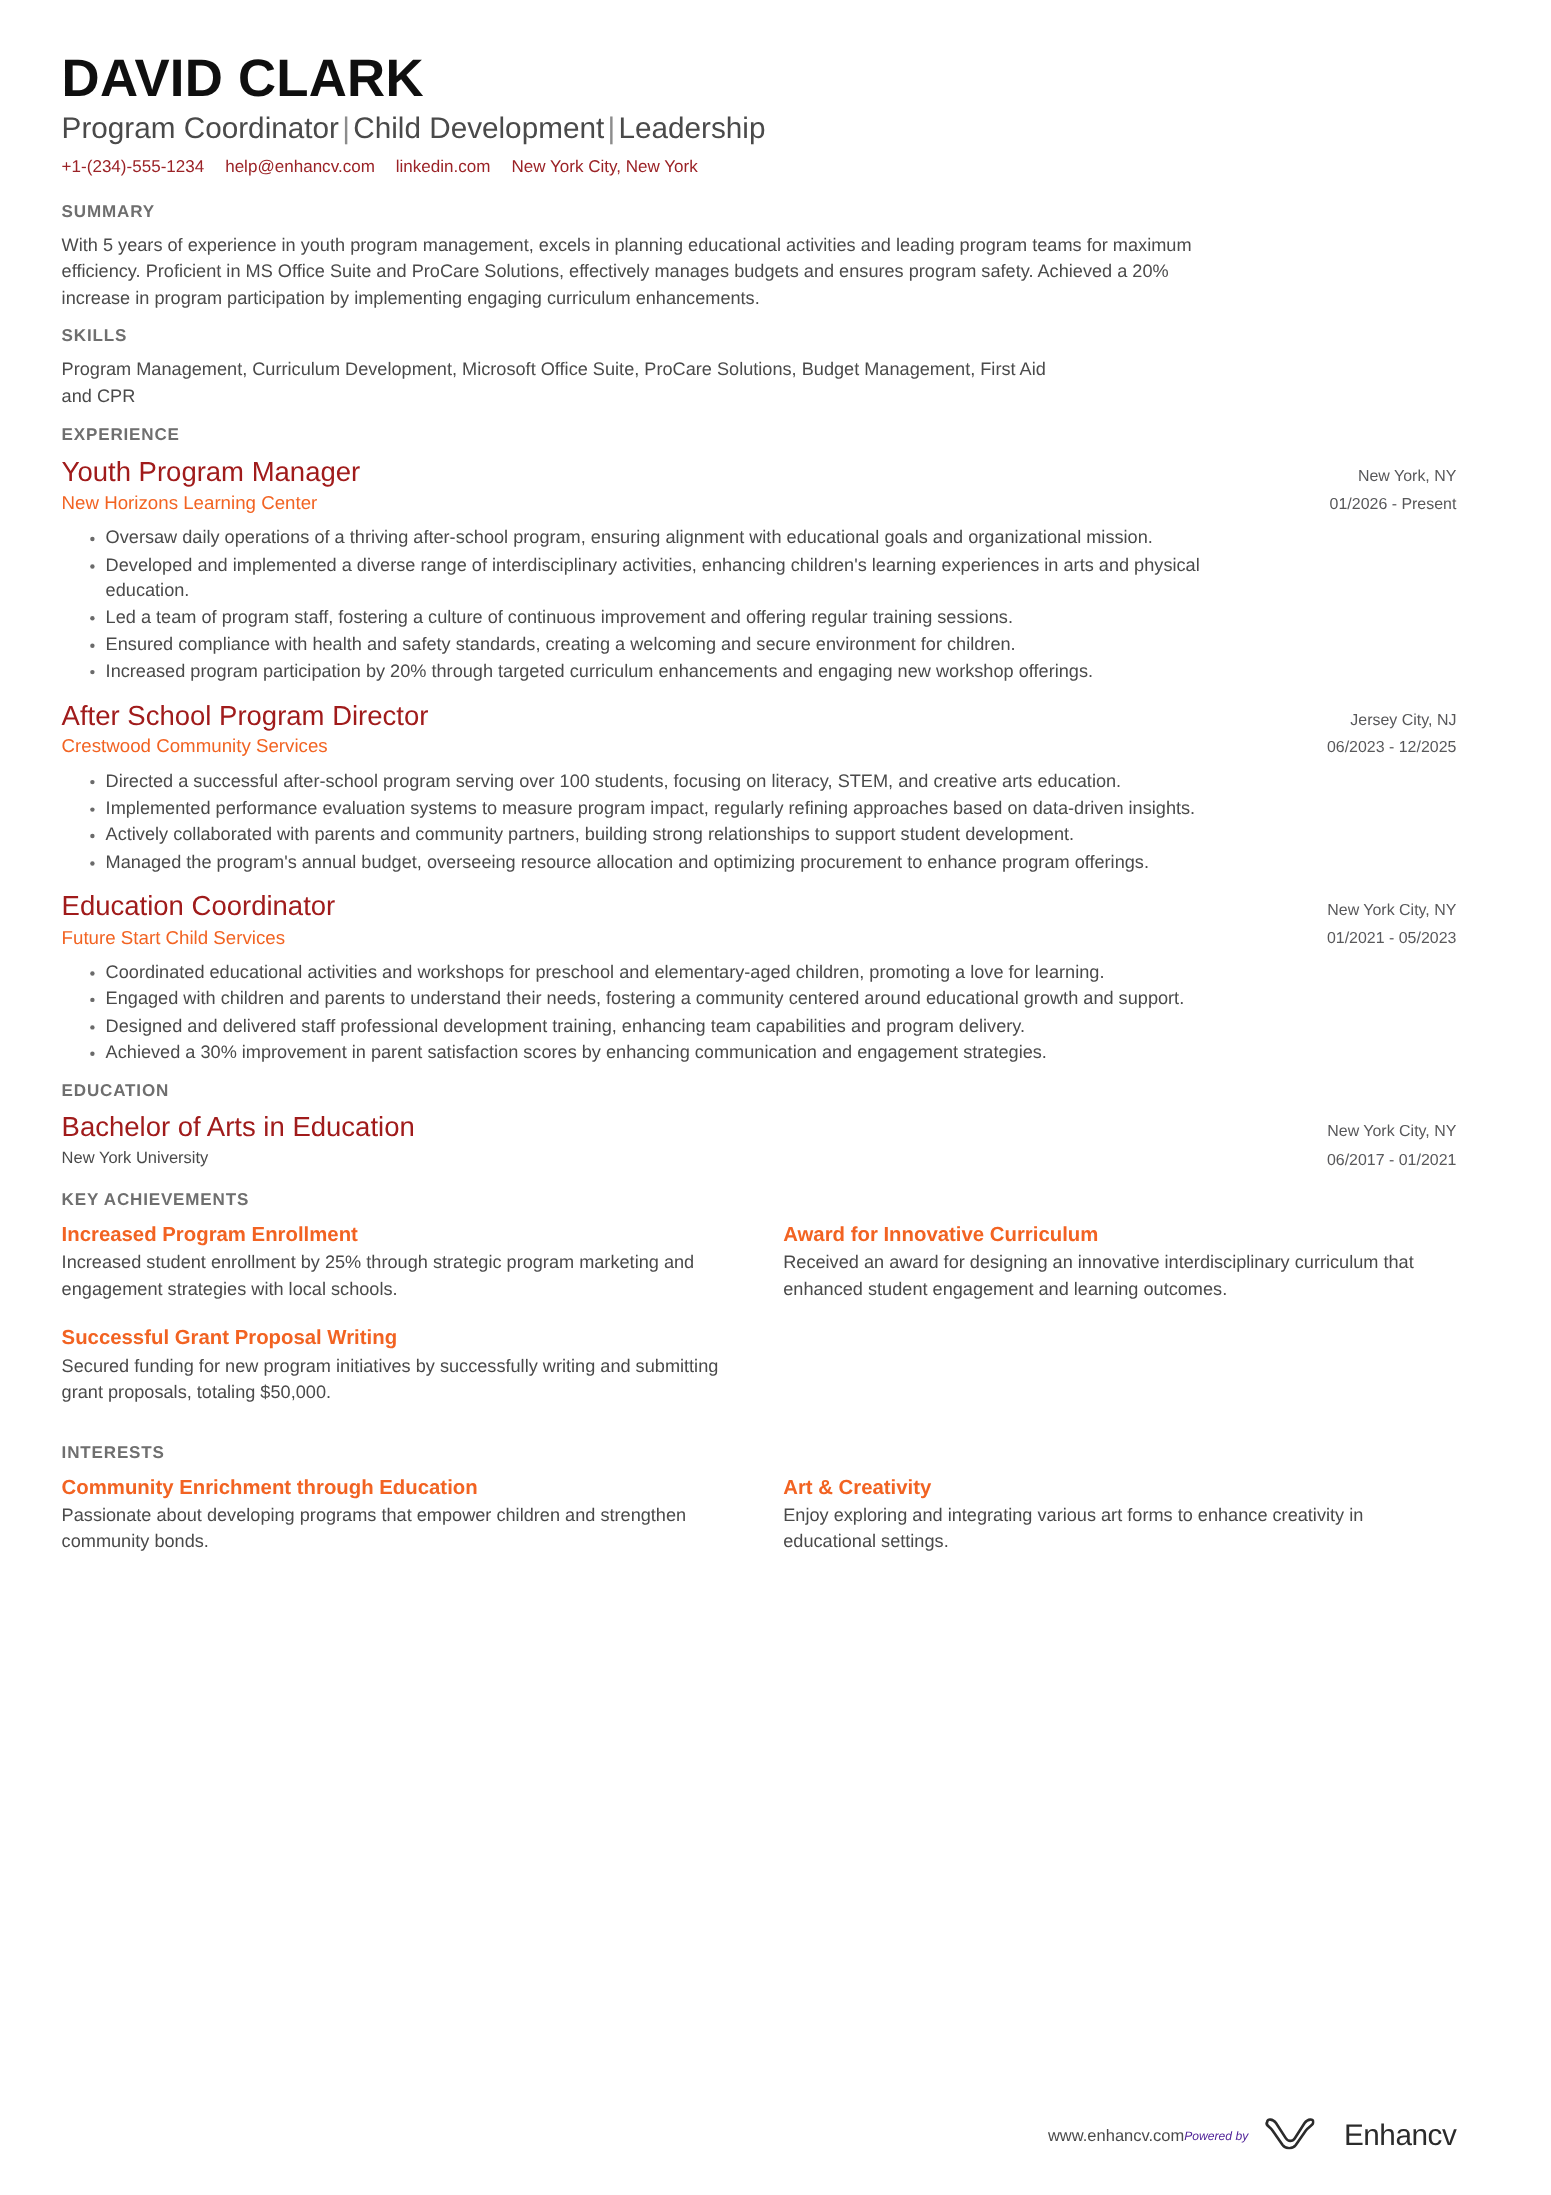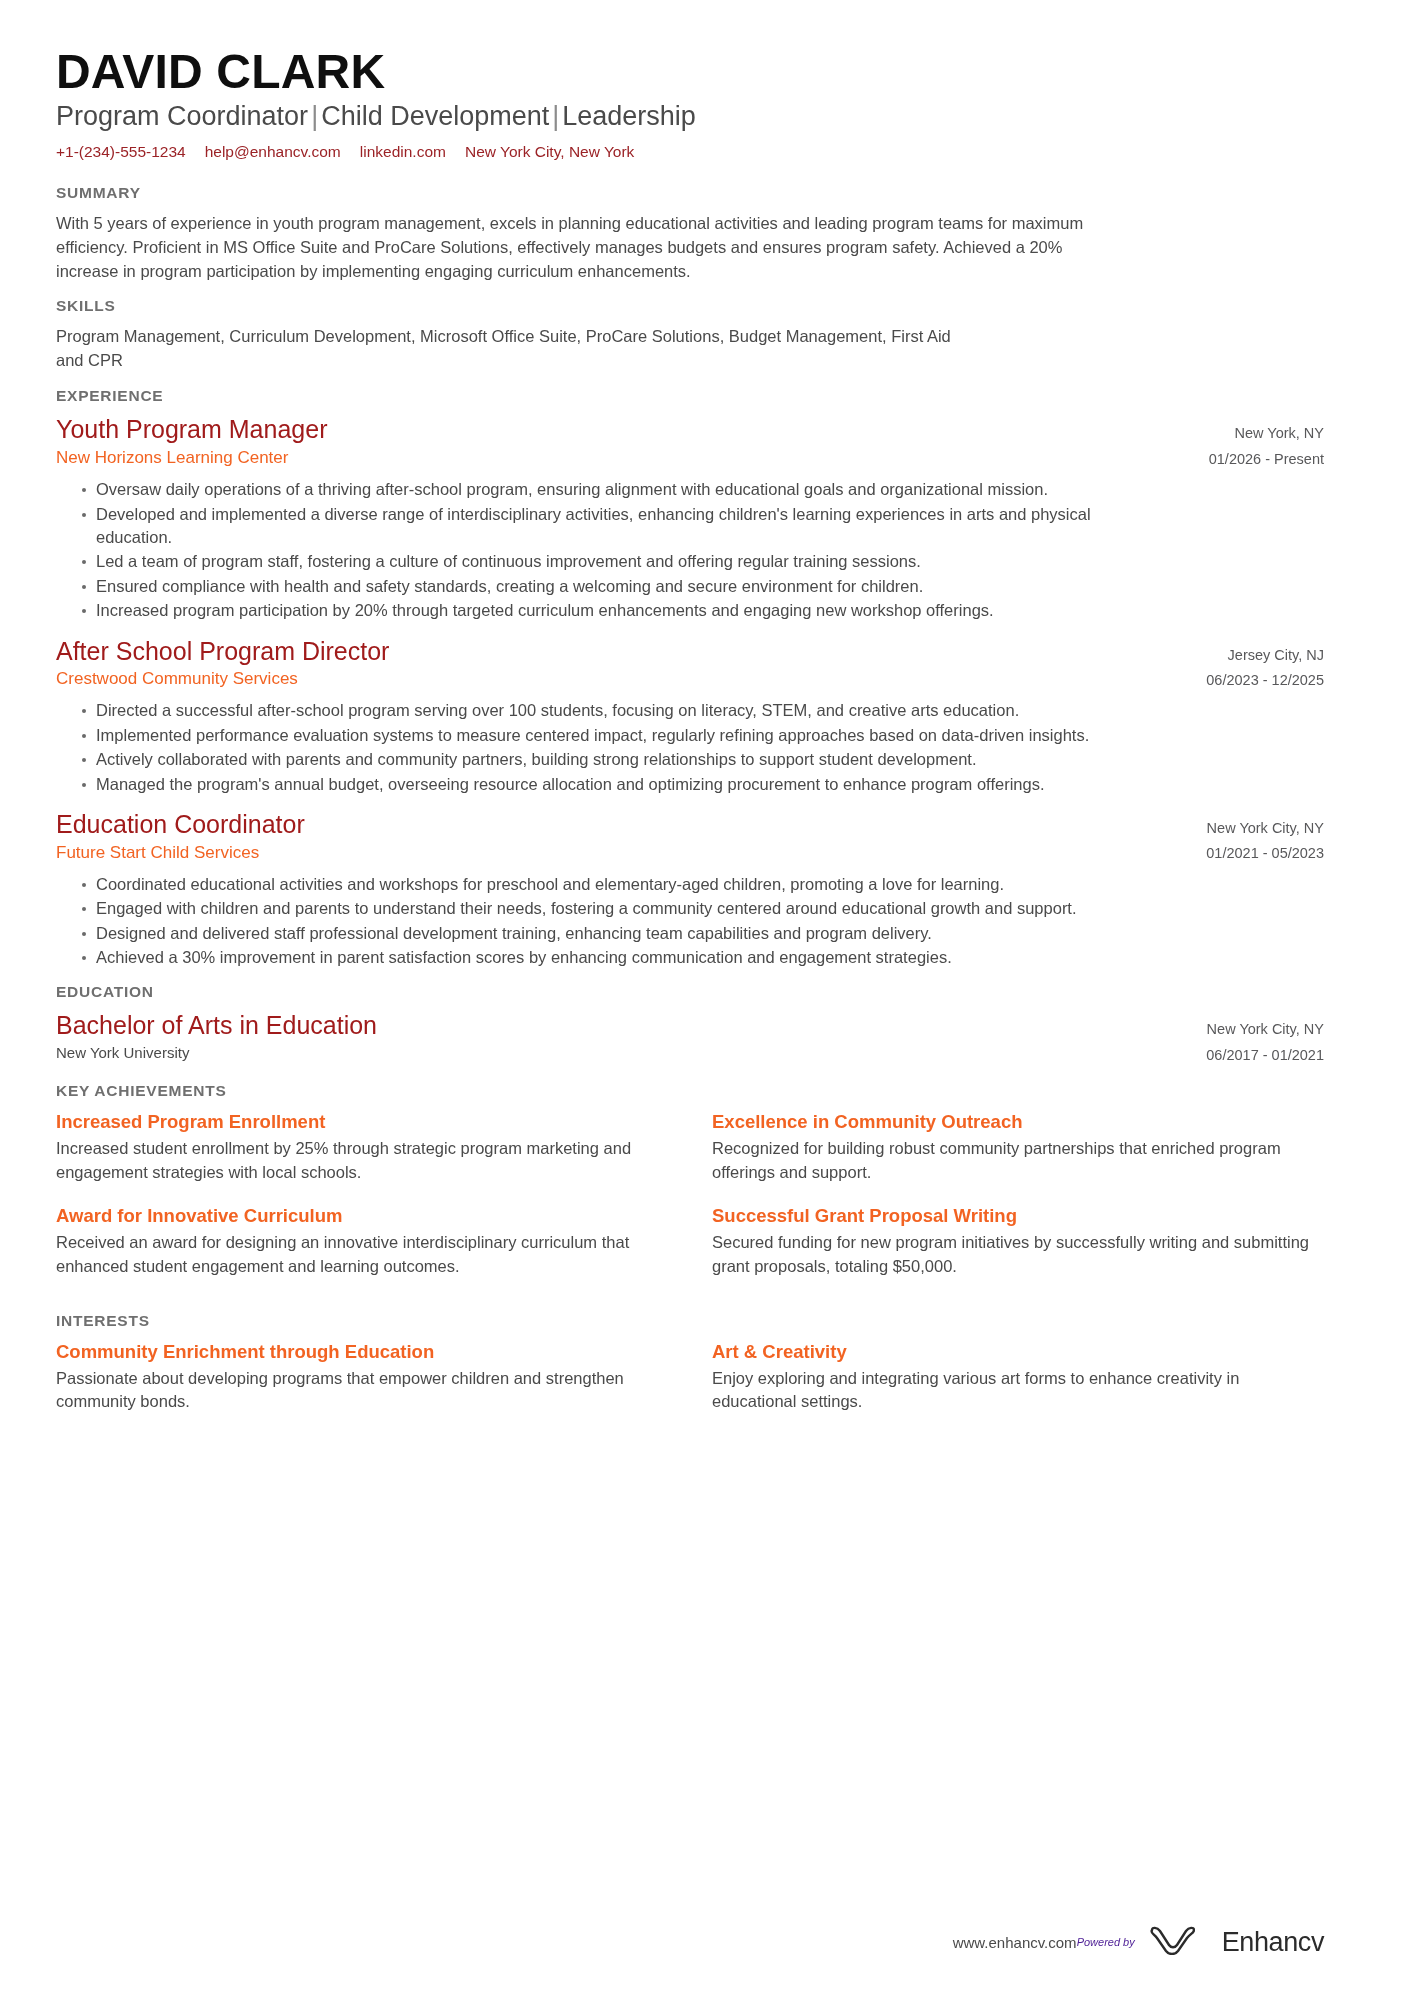--- a/index.html
+++ b/index.html
@@ -266,21 +266,21 @@
           <div class="job-title">After School Program Director</div>
           <div class="job-company">Crestwood Community Services</div>
         </div>
         <div class="entry-right">
           <div class="meta-loc">Jersey City, NJ</div>
           <div class="meta-date">06/2023 - 12/2025</div>
         </div>
       </div>
       <ul class="bullets">
         <li>Directed a successful after-school program serving over 100 students, focusing on literacy, STEM, and creative arts education.</li>
-        <li>Implemented performance evaluation systems to measure centered impact, regularly refining approaches based on data-driven insights.</li>
+        <li>Implemented performance evaluation systems to measure program impact, regularly refining approaches based on data-driven insights.</li>
         <li>Actively collaborated with parents and community partners, building strong relationships to support student development.</li>
         <li>Managed the program's annual budget, overseeing resource allocation and optimizing procurement to enhance program offerings.</li>
       </ul>
     </div>
 
     <div class="entry">
       <div class="entry-head">
         <div class="entry-left">
           <div class="job-title">Education Coordinator</div>
           <div class="job-company">Future Start Child Services</div>
@@ -314,24 +314,20 @@
       </div>
     </div>
   </div>
 
   <div class="section">
     <div class="sec-title">KEY ACHIEVEMENTS</div>
     <div class="two-col">
       <div class="col-item">
         <div class="col-title">Increased Program Enrollment</div>
         <p class="col-desc">Increased student enrollment by 25% through strategic program marketing and engagement strategies with local schools.</p>
-      </div>
-      <div class="col-item">
-        <div class="col-title">Excellence in Community Outreach</div>
-        <p class="col-desc">Recognized for building robust community partnerships that enriched program offerings and support.</p>
       </div>
       <div class="col-item">
         <div class="col-title">Award for Innovative Curriculum</div>
         <p class="col-desc">Received an award for designing an innovative interdisciplinary curriculum that enhanced student engagement and learning outcomes.</p>
       </div>
       <div class="col-item">
         <div class="col-title">Successful Grant Proposal Writing</div>
         <p class="col-desc">Secured funding for new program initiatives by successfully writing and submitting grant proposals, totaling $50,000.</p>
       </div>
     </div>

